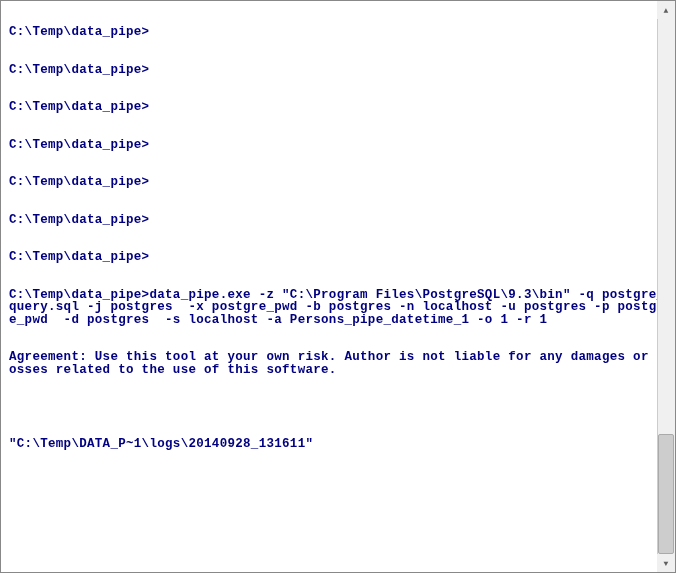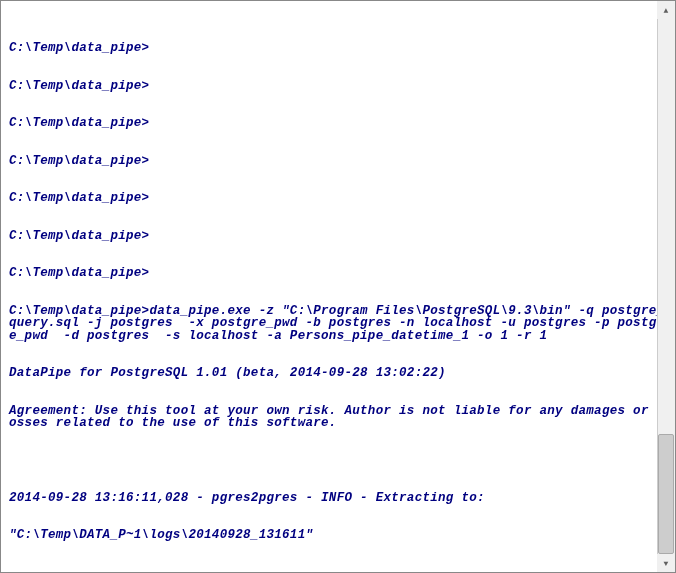--- a/index.html
+++ b/index.html
@@ -13,28 +13,27 @@
       background: #ffffff;
       font-family: 'Courier New', monospace;
       font-size: 12.5px;
       font-weight: bold;
       color: #000080;
       position: relative;
       overflow: hidden;
       border: 1px solid #888;
     }
     .terminal {
-      padding: 16px 8px;
+      padding: 0 8px;
       white-space: pre-wrap;
       word-break: break-all;
       line-height: 1.0;
       letter-spacing: 0.3px;
       height: 100%;
       overflow-y: auto;
-      font-style: italic;
     }
     .line {
       min-height: 12px;
     }
     .scrollbar {
       position: absolute;
       right: 0;
       top: 0;
       width: 18px;
       height: 100%;
@@ -83,24 +82,22 @@
 
 <div class="terminal">
   <div class="line">C:\Temp\data_pipe&gt;</div>
   <div class="line">C:\Temp\data_pipe&gt;</div>
   <div class="line">C:\Temp\data_pipe&gt;</div>
   <div class="line">C:\Temp\data_pipe&gt;</div>
   <div class="line">C:\Temp\data_pipe&gt;</div>
   <div class="line">C:\Temp\data_pipe&gt;</div>
   <div class="line">C:\Temp\data_pipe&gt;</div>
   <div class="line">C:\Temp\data_pipe&gt;data_pipe.exe -z "C:\Program Files\PostgreSQL\9.3\bin" -q postgre_query.sql -j postgres  -x postgre_pwd -b postgres -n localhost -u postgres -p postgre_pwd  -d postgres  -s localhost -a Persons_pipe_datetime_1 -o 1 -r 1</div>
-  <div class="line">DataPipe for PostgreSQL 1.01 (beta, 2014-09-28 13:02:22)</div>
   <div class="line">Agreement: Use this tool at your own risk. Author is not liable for any damages or losses related to the use of this software.</div>
   <div class="line"></div>
-  <div class="line">2014-09-28 13:16:11,028 - pgres2pgres - INFO - Extracting to:</div>
   <div class="line">"C:\Temp\DATA_P~1\logs\20140928_131611"</div>
   
   
   
   
   
   
   
   
   

